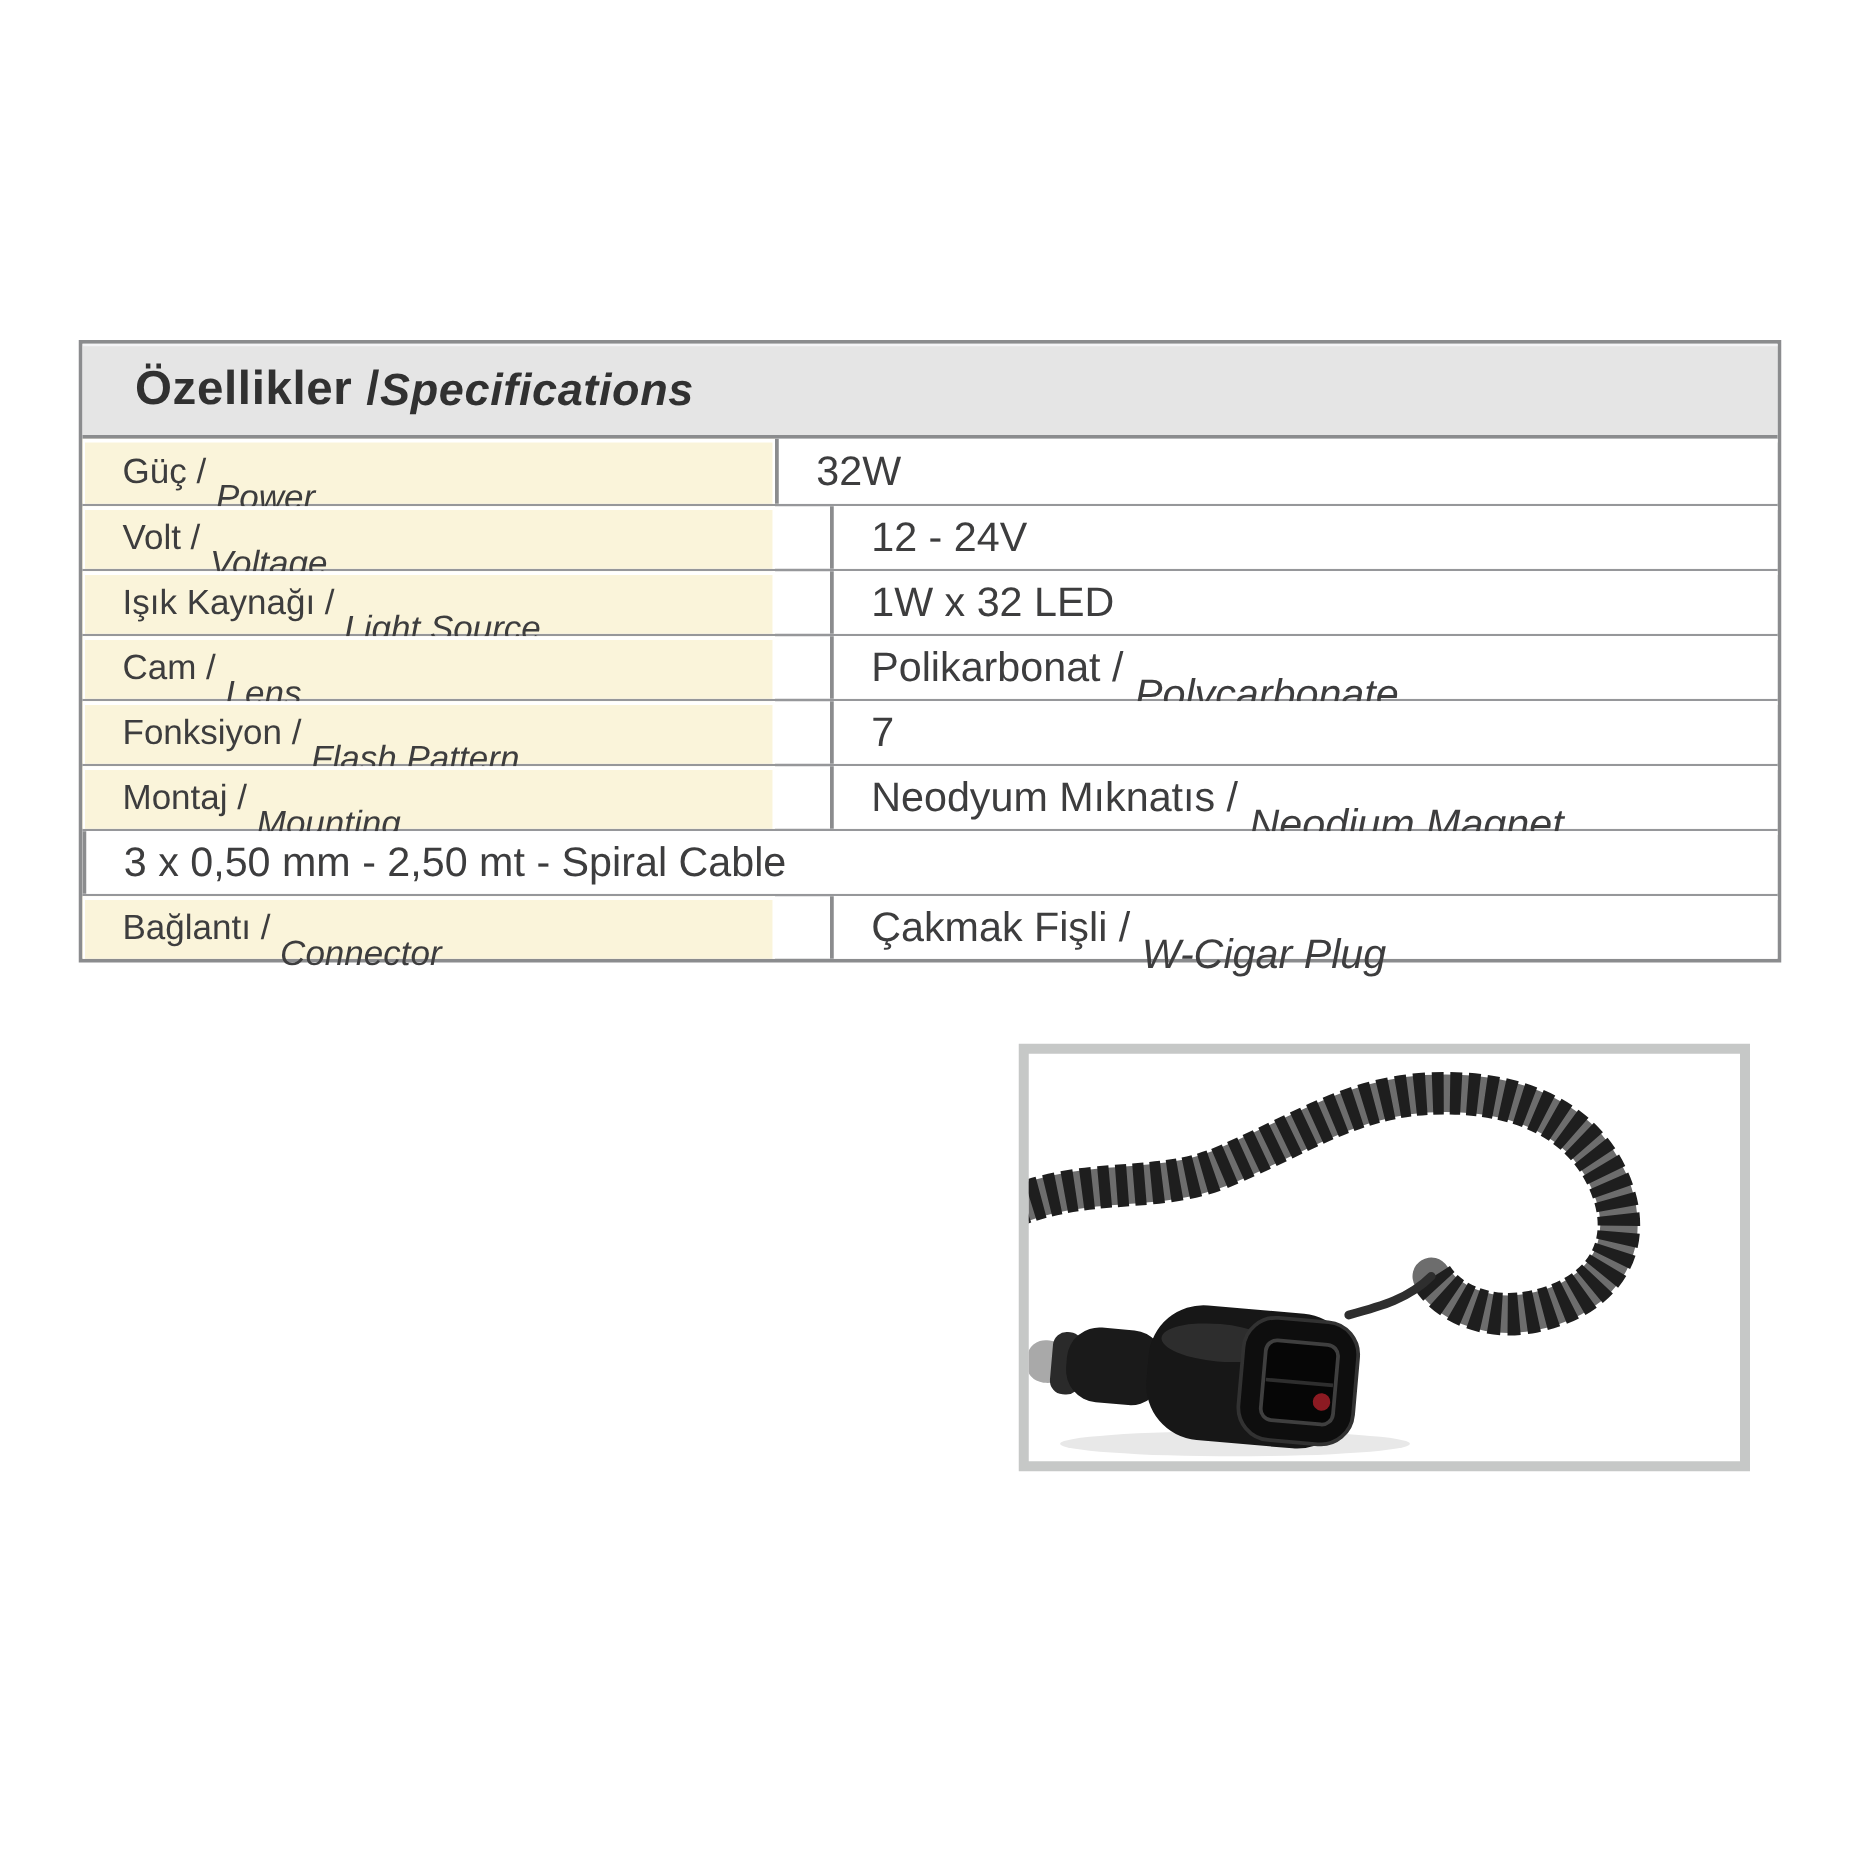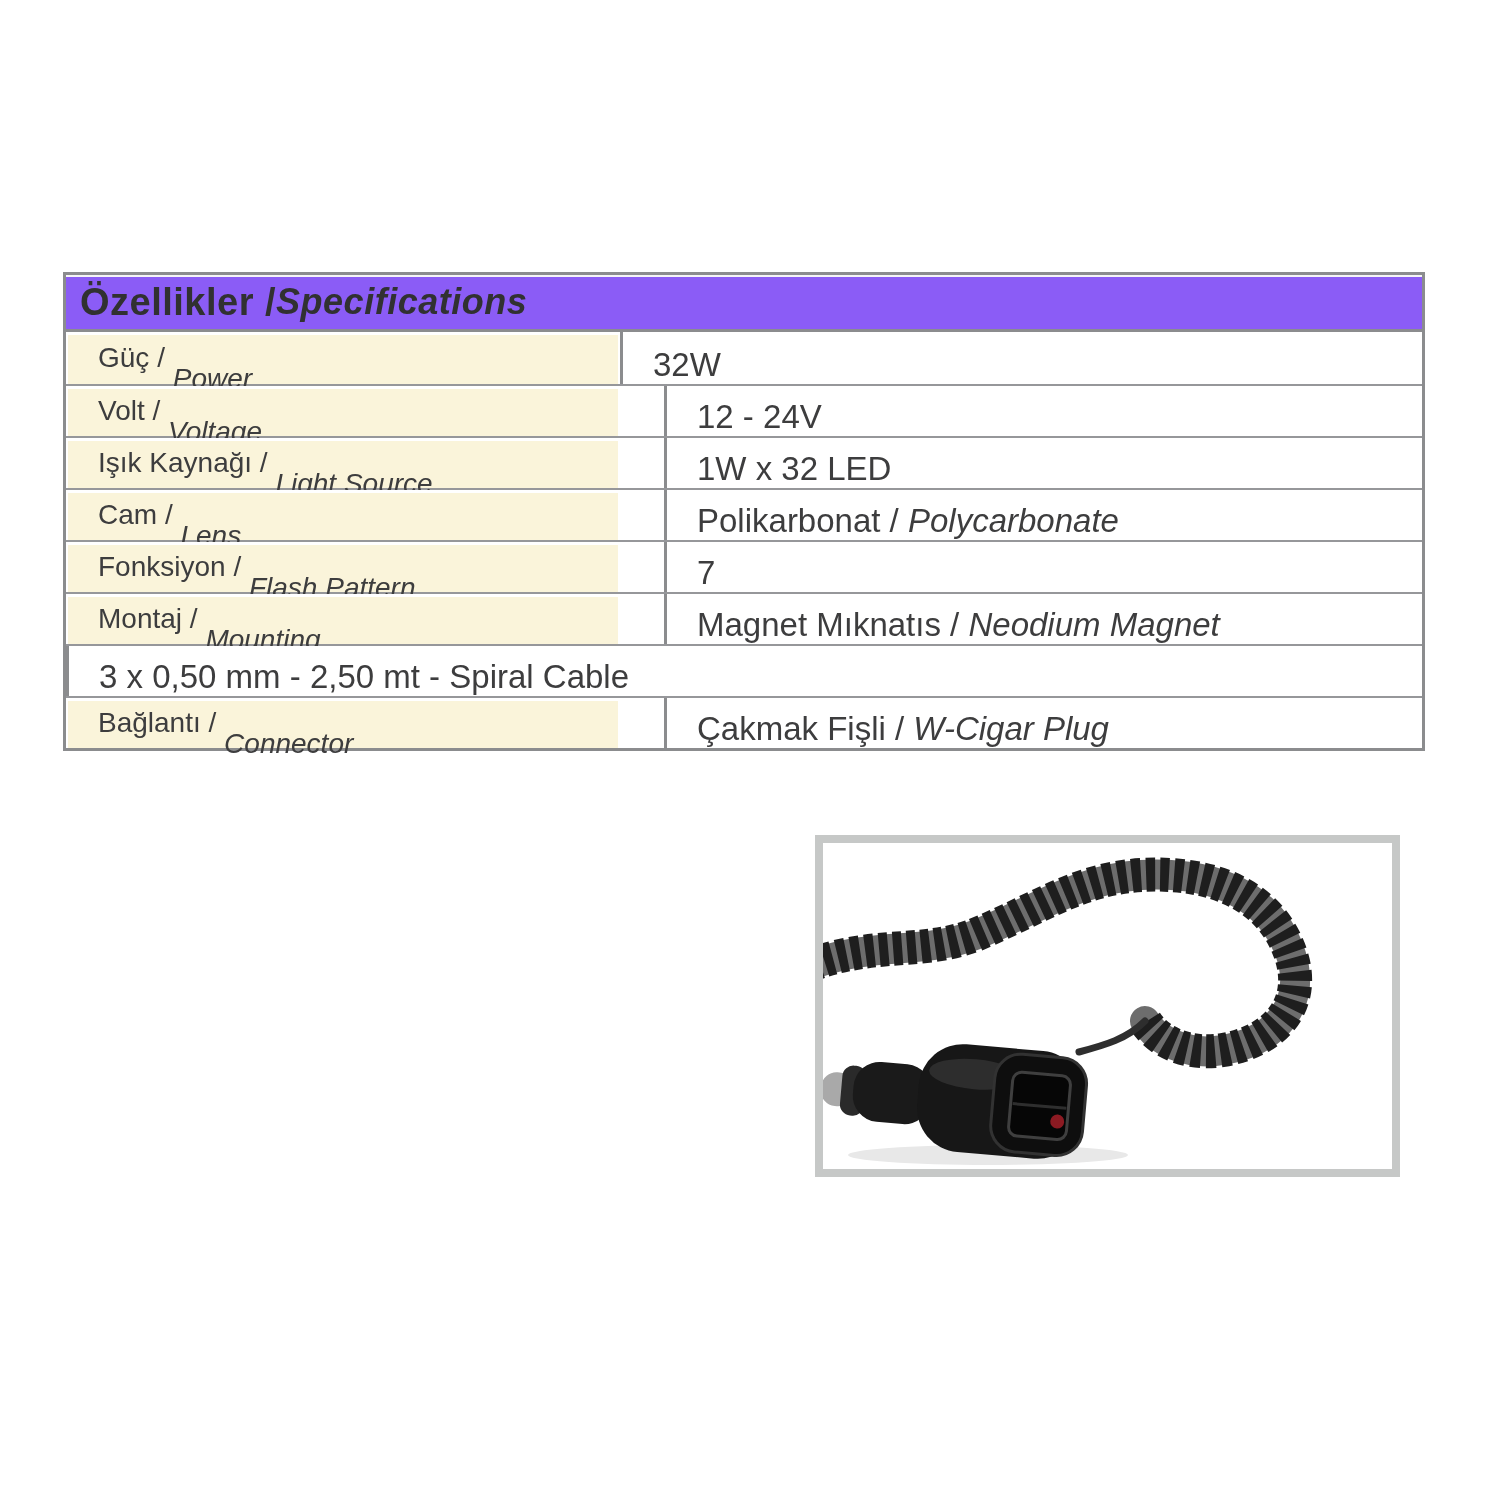--- a/index.html
+++ b/index.html
@@ -9,43 +9,43 @@
     width: 1500px; height: 1500px; position: relative; overflow: hidden;
   }
   .canvas { position: absolute; inset: 0; background: #ffffff; }
 
   
   .spec-table {
     position: absolute; left: 63px; top: 272px; width: 1362px;
     border: 3px solid #8b8c8e; background: #ffffff;
   }
   .spec-header {
-    height: 57px; background: #8b5cf6;
+    height: 76px; background: #e5e5e5;
     display: flex; align-items: center;
-    padding-left: 14px;
+    padding-left: 42px;
     border-bottom: 3px solid #8b8c8e;
     box-shadow: inset 0 2px 0 #f4f4f6;
   }
   .spec-header .t-bold {
     font-weight: bold; font-size: 38px; color: #313131; letter-spacing: 0.5px;
   }
   .spec-header .t-bold-italic {
     font-weight: bold; font-style: italic; font-size: 36px; color: #313131; letter-spacing: 0.5px;
   }
   .spec-row { display: flex; height: 52px; }
   .spec-row + .spec-row { border-top: 2px solid #96979a; gap: 44px; }
   .cell-label {
     width: 554px; background: #faf4da;
     display: flex; align-items: center; padding-left: 32px;
     box-shadow: inset 0 3px 0 #ffffff, inset 2px 0 0 #ffffff, inset -2px 0 0 #ffffff;
     font-size: 28px; color: #3d3d3e; white-space: pre;
   }
   .cell-value {
     flex: 1; background: #ffffff; border-left: 3px solid #8b8c8e;
-    display: flex; align-items: flex-end; padding-left: 30px;
+    display: flex; align-items: center; padding-left: 30px;
     box-shadow: inset 0 3px 0 #ffffff;
     font-size: 33px; color: #3d3d3e; white-space: pre;
   }
   .en { font-style: italic; margin-top: 42px; }
 
   
   .product-photo {
     position: absolute; left: 815px; top: 835px; width: 585px; height: 342px;
     border: 8px solid #c6c8c7; background: #ffffff;
   }
@@ -83,21 +83,21 @@
       <div class="cell-value"><span>Polikarbonat / </span><span class="en">Polycarbonate</span></div>
     </div>
 
     <div class="spec-row">
       <div class="cell-label"><span>Fonksiyon / </span><span class="en">Flash Pattern</span></div>
       <div class="cell-value"><span>7</span><span class="en"></span></div>
     </div>
 
     <div class="spec-row">
       <div class="cell-label"><span>Montaj / </span><span class="en">Mounting</span></div>
-      <div class="cell-value"><span>Magnet Mıknatıs / </span><span class="en">Neodium Magnet</span></div>
+      <div class="cell-value"><span>Neodyum Mıknatıs / </span><span class="en">Neodium Magnet</span></div>
     </div>
 
     <div class="spec-row">
       <div class="cell-value"><span>3 x 0,50 mm - 2,50 mt - Spiral Cable</span><span class="en"></span></div>
     </div>
 
     <div class="spec-row">
       <div class="cell-label"><span>Bağlantı / </span><span class="en">Connector</span></div>
       <div class="cell-value"><span>Çakmak Fişli / </span><span class="en">W-Cigar Plug</span></div>
     </div>

